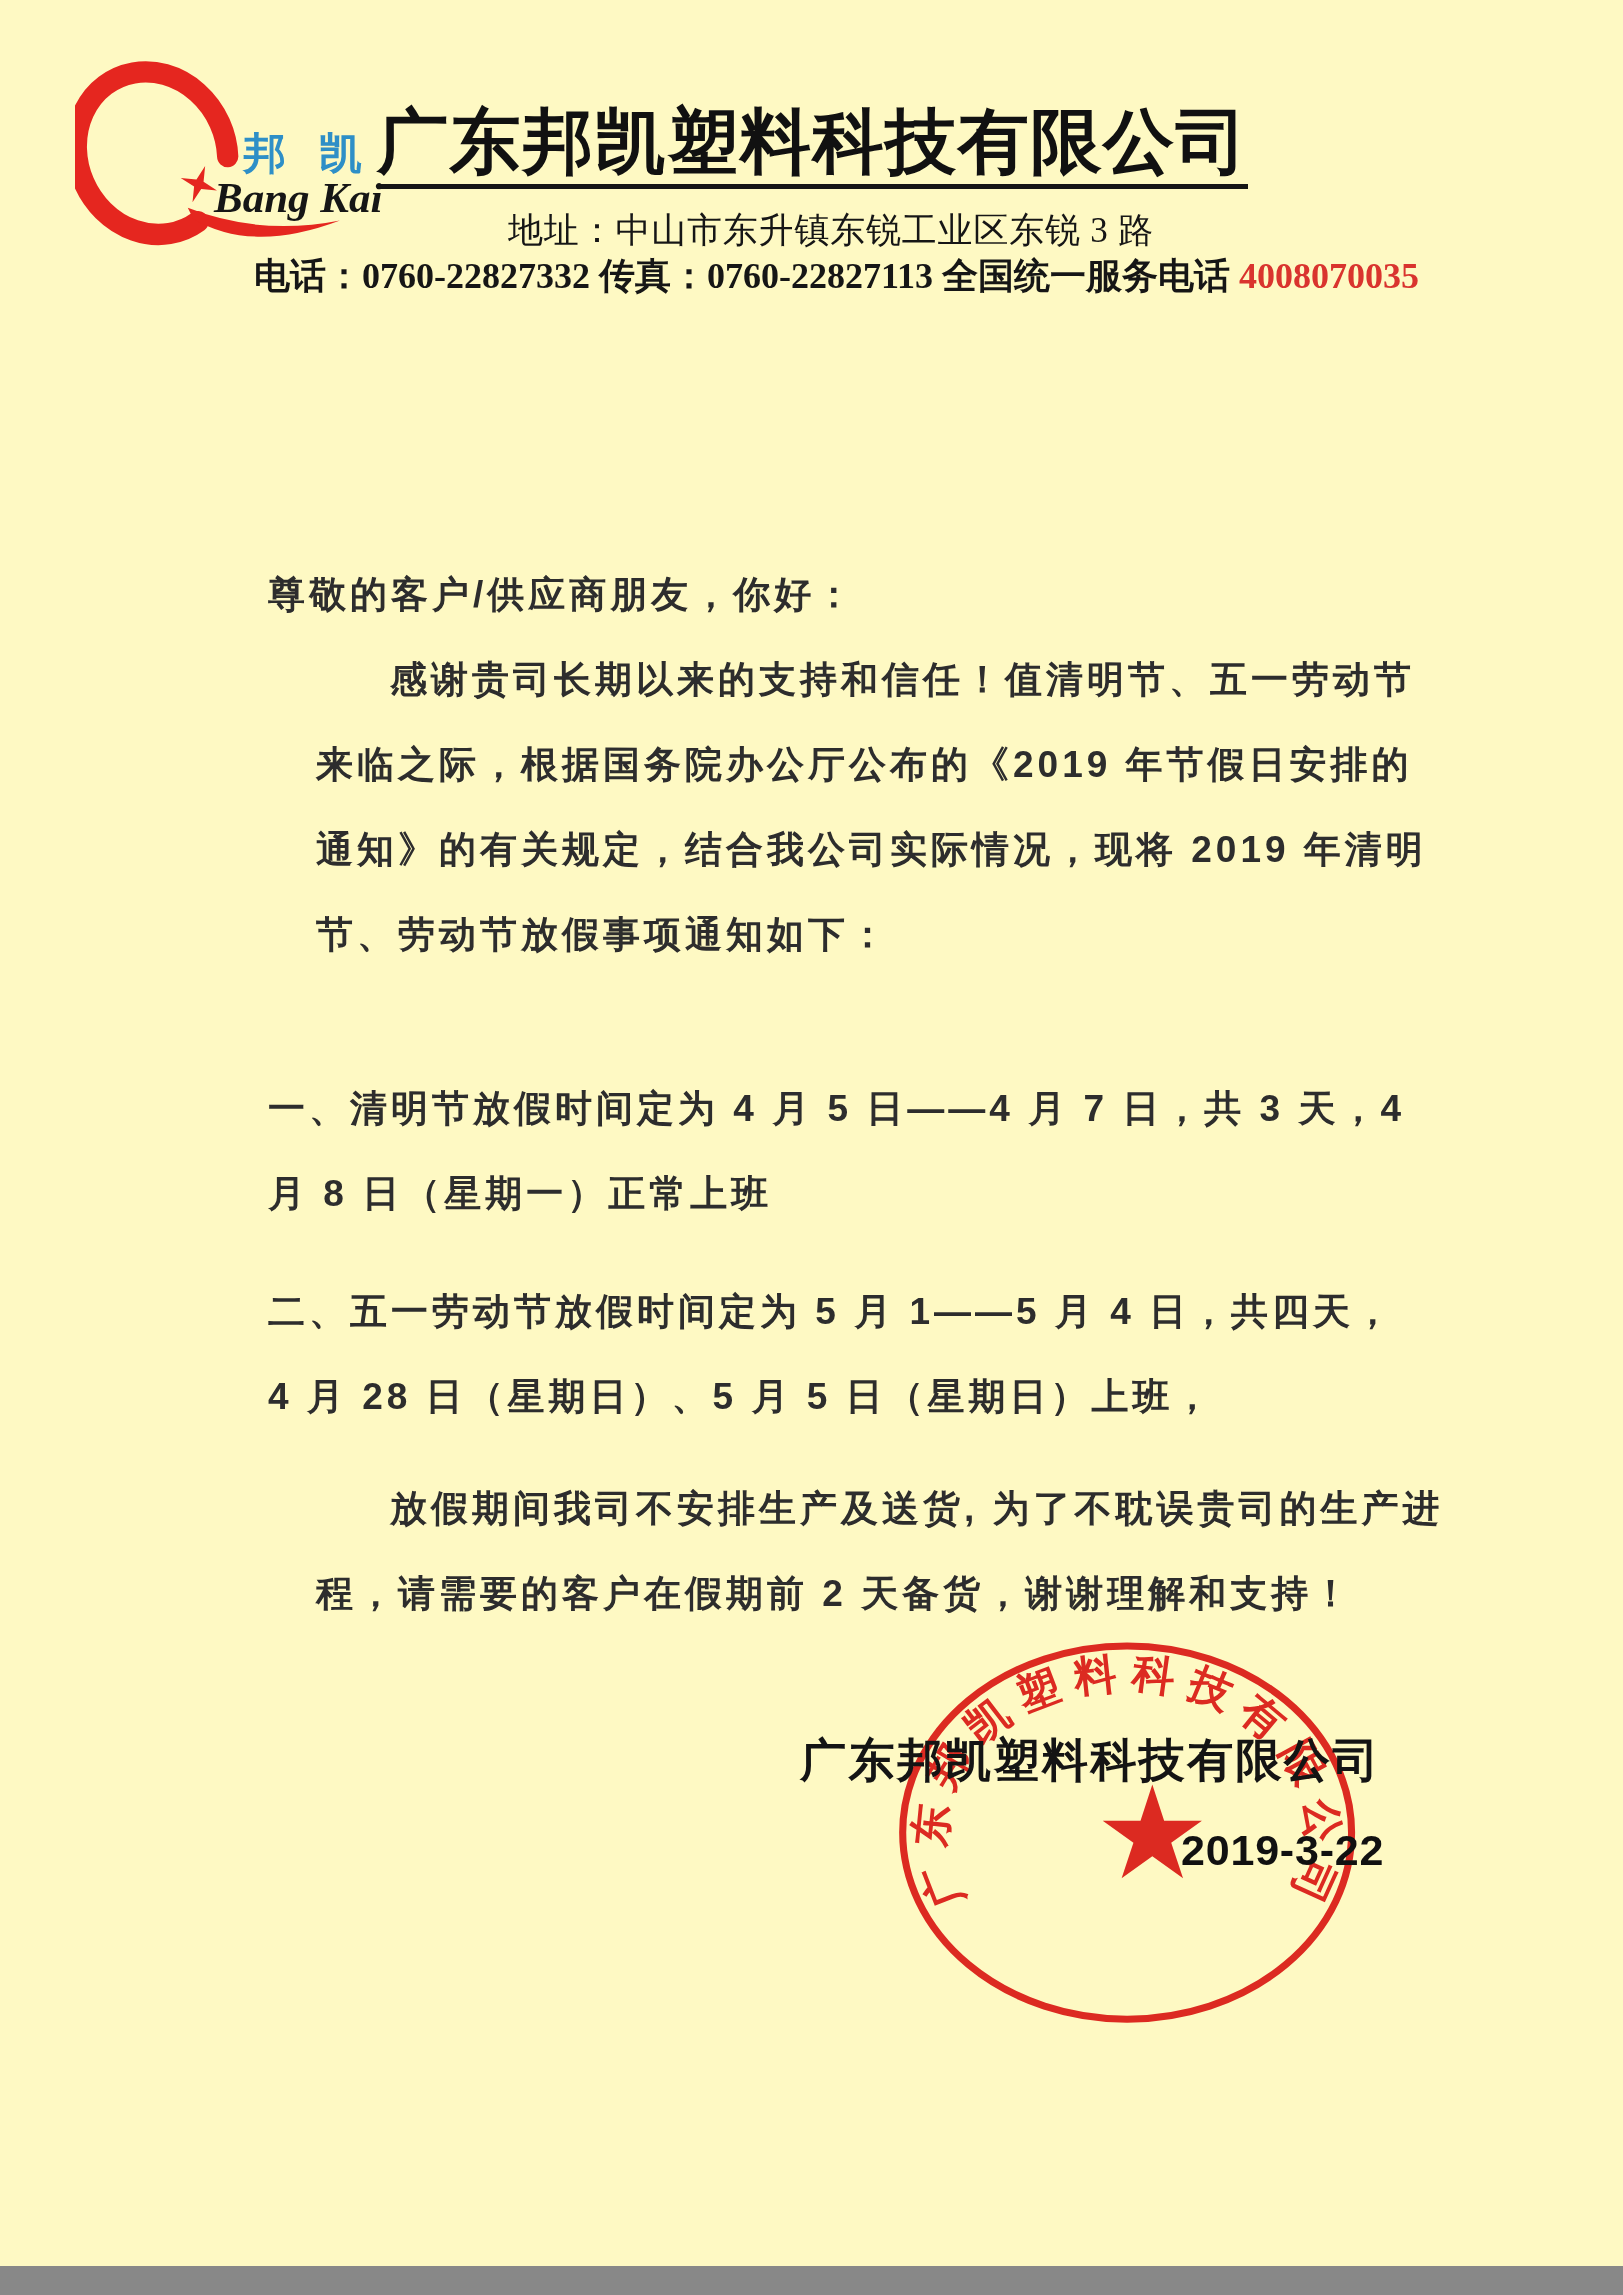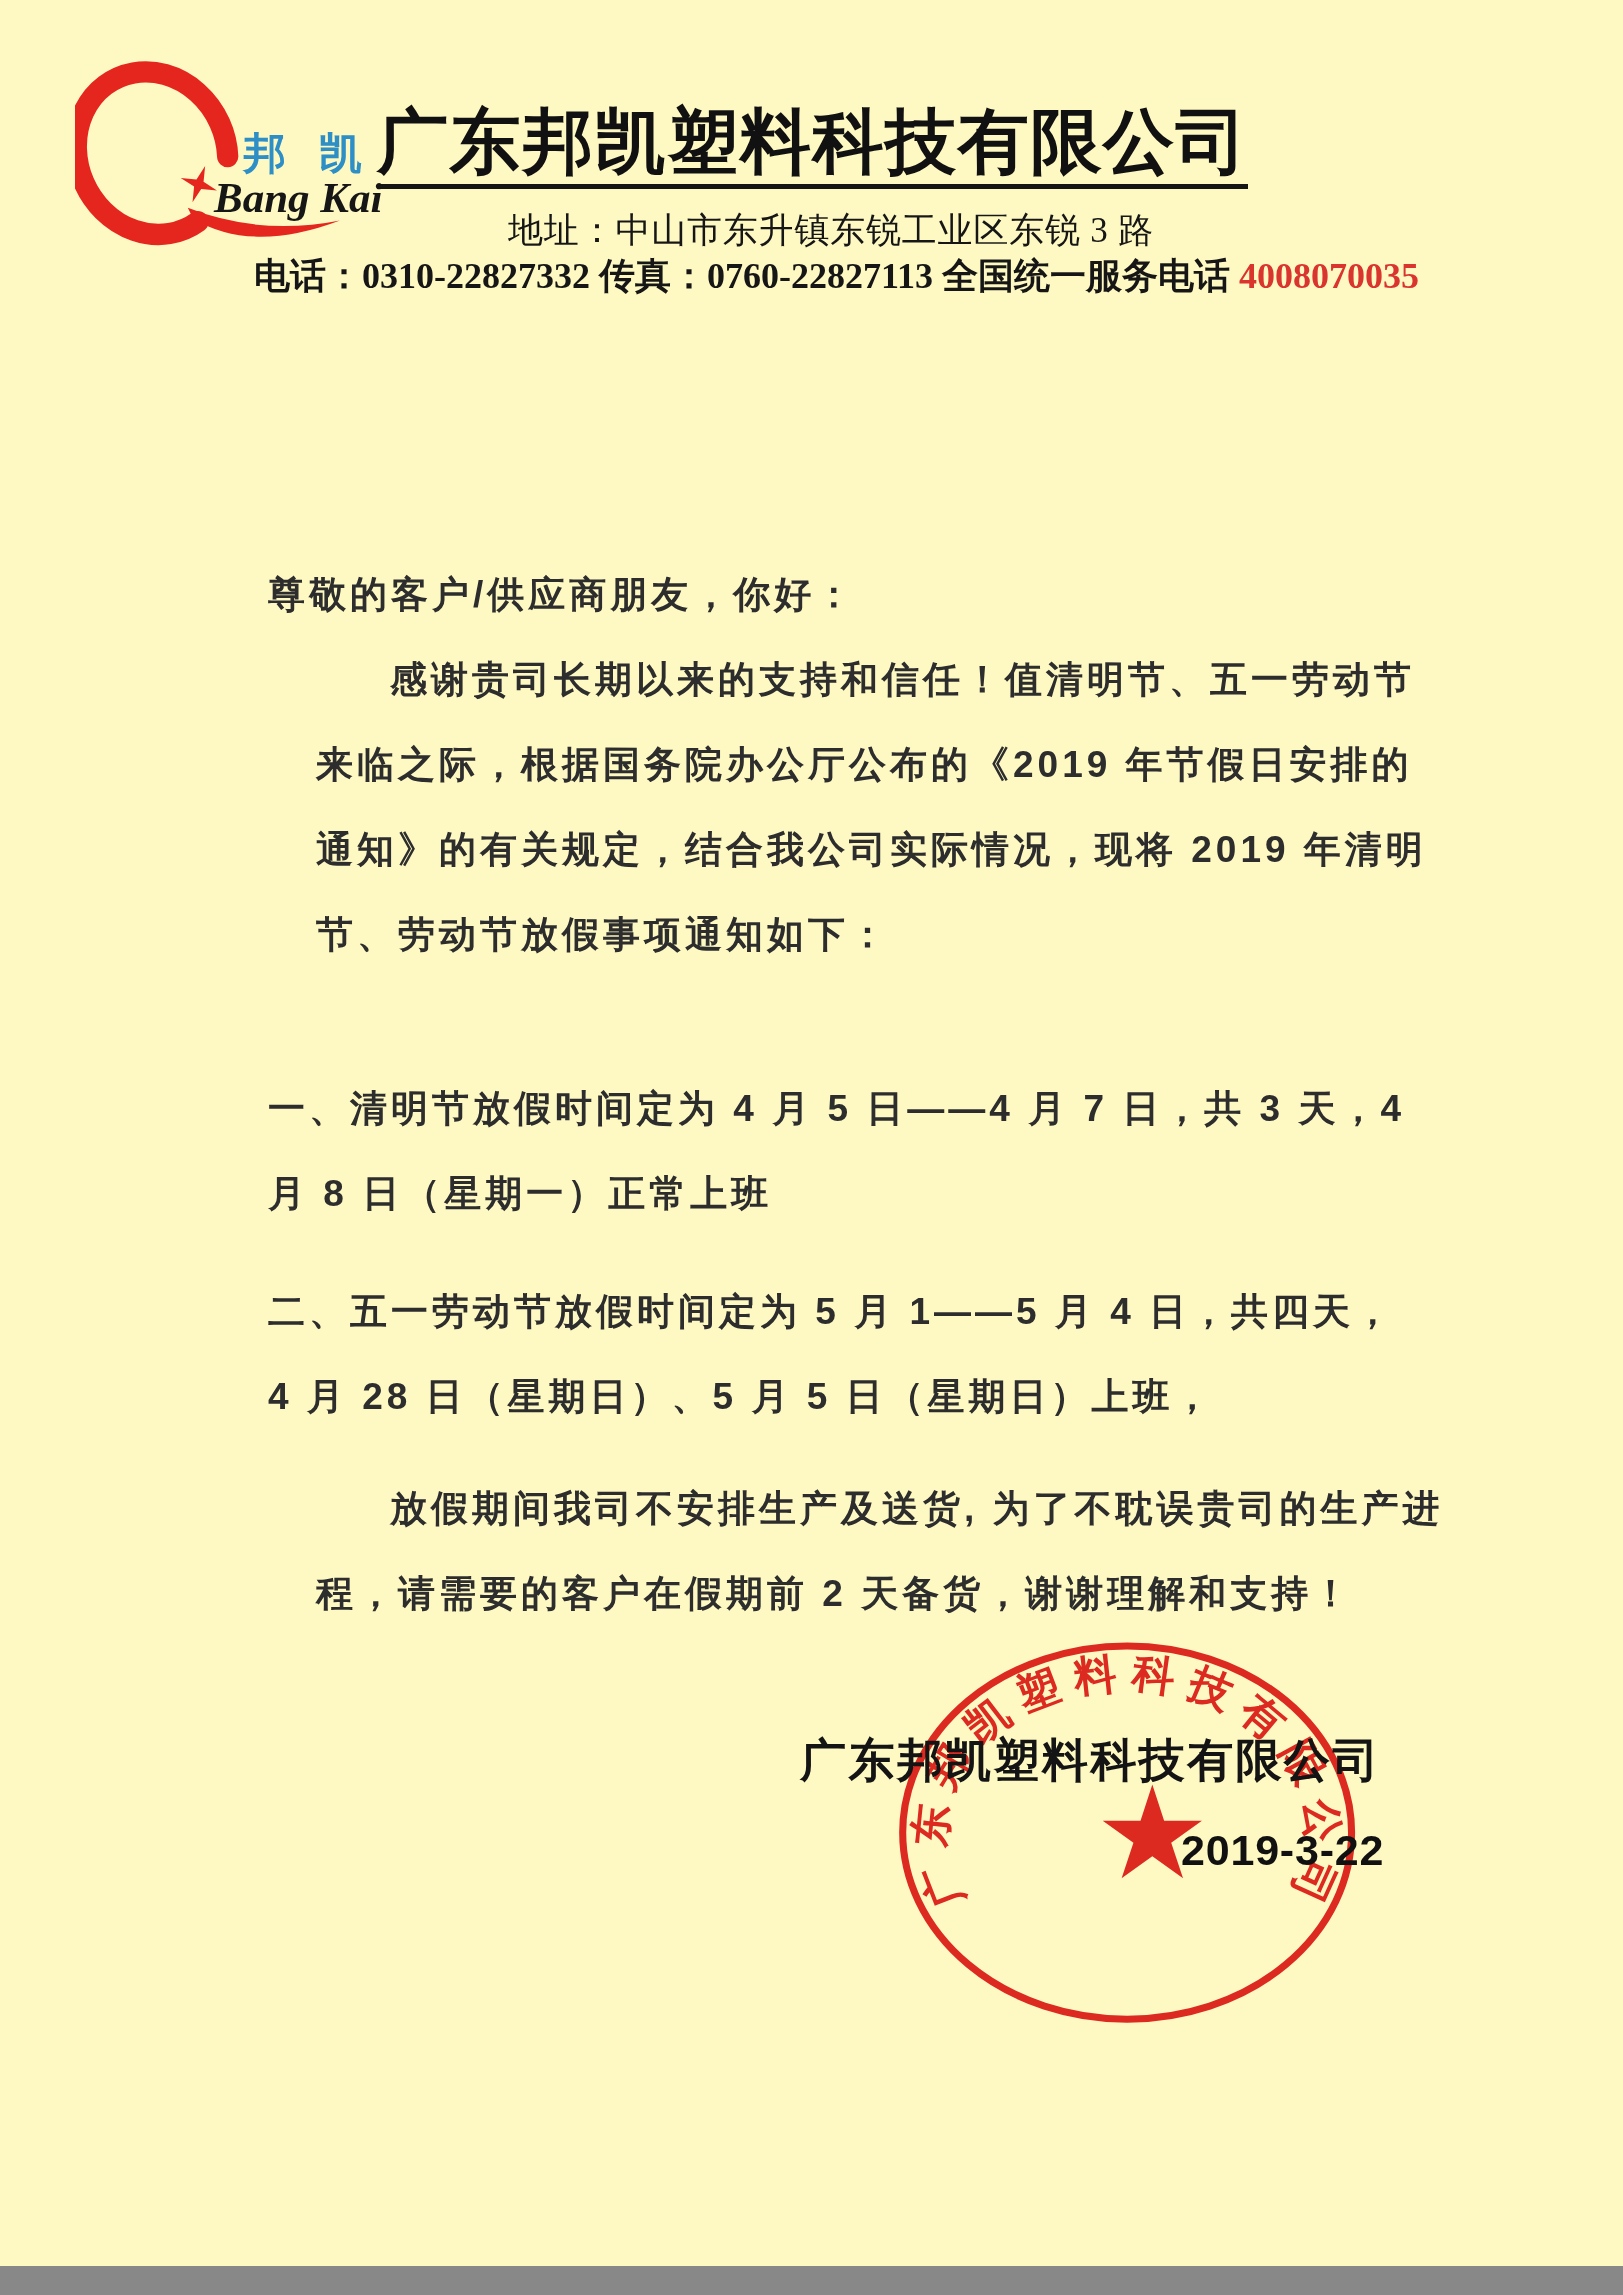--- a/index.html
+++ b/index.html
@@ -90,21 +90,21 @@
       <polygon points="165,151 163,171 180,182 160,180 149,197 151,177 134,166 154,168" style="fill:var(--logo-red)"></polygon>
     </svg>
 
     <div class="logo-cn">邦凯</div>
     <div class="logo-pinyin">Bang Kai</div>
 
     <h1 class="company-name">广东邦凯塑料科技有限公司</h1>
 
     <div class="address-line">地址：中山市东升镇东锐工业区东锐 3 路</div>
 
-    <div class="phone-line"><span>电话：0310-22827332 传真：0760-22827113 全国统一服务电话 </span><span class="hotline">4008070035</span></div>
+    <div class="phone-line"><span>电话：0760-22827332 传真：0760-22827113 全国统一服务电话 </span><span class="hotline">4008070035</span></div>
   </header>
 
 
   <main>
     <p class="body-text salutation">尊敬的客户/供应商朋友，你好：</p>
 
     <p class="body-text intro indent">感谢贵司长期以来的支持和信任！值清明节、五一劳动节
 来临之际，根据国务院办公厅公布的《2019 年节假日安排的
 通知》的有关规定，结合我公司实际情况，现将 2019 年清明
 节、劳动节放假事项通知如下：</p>

